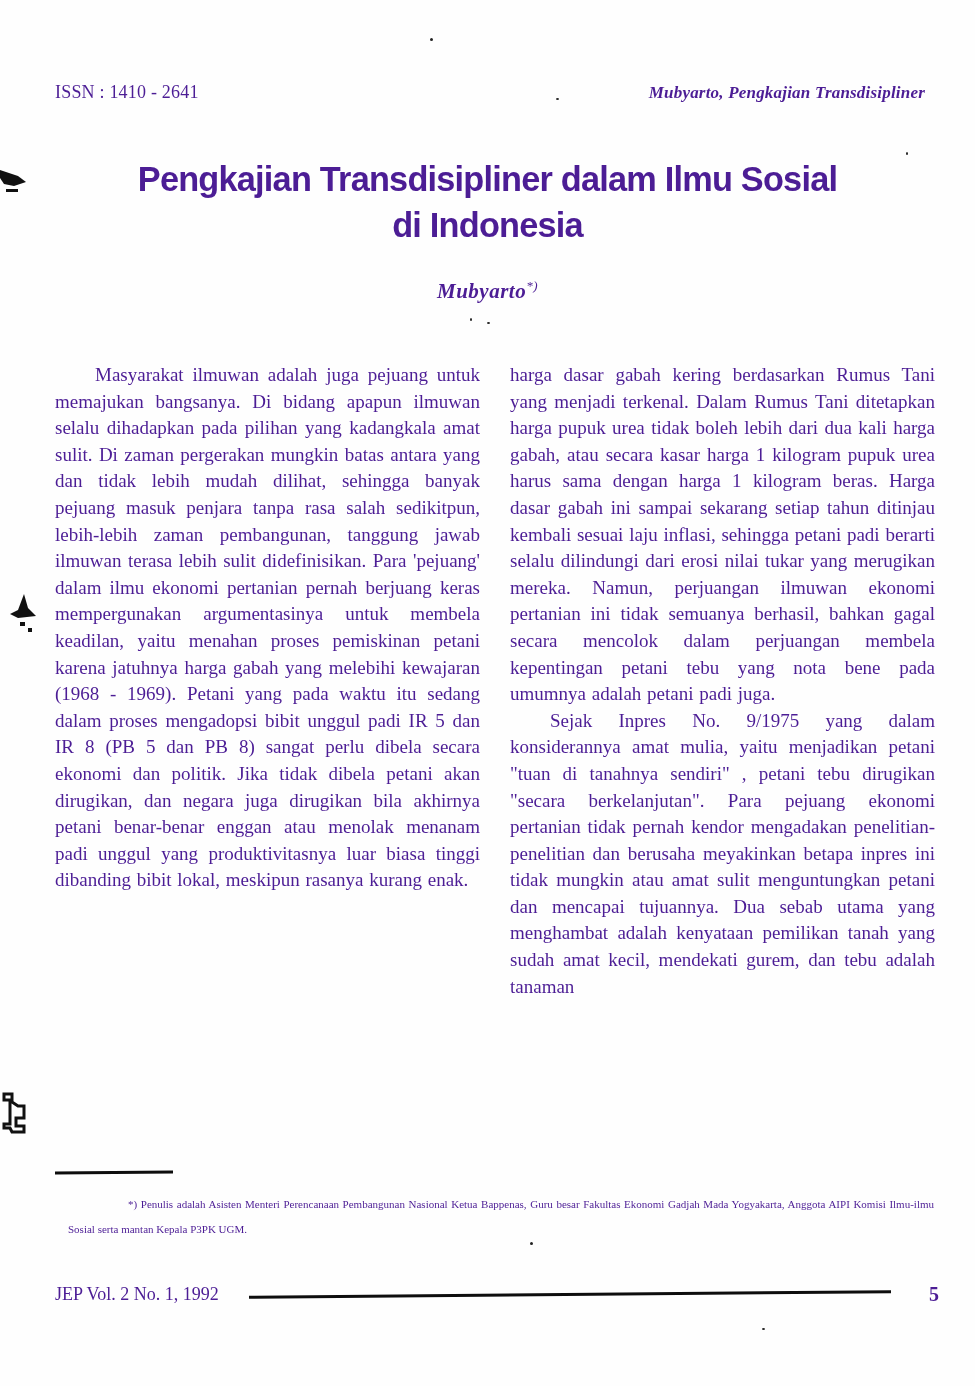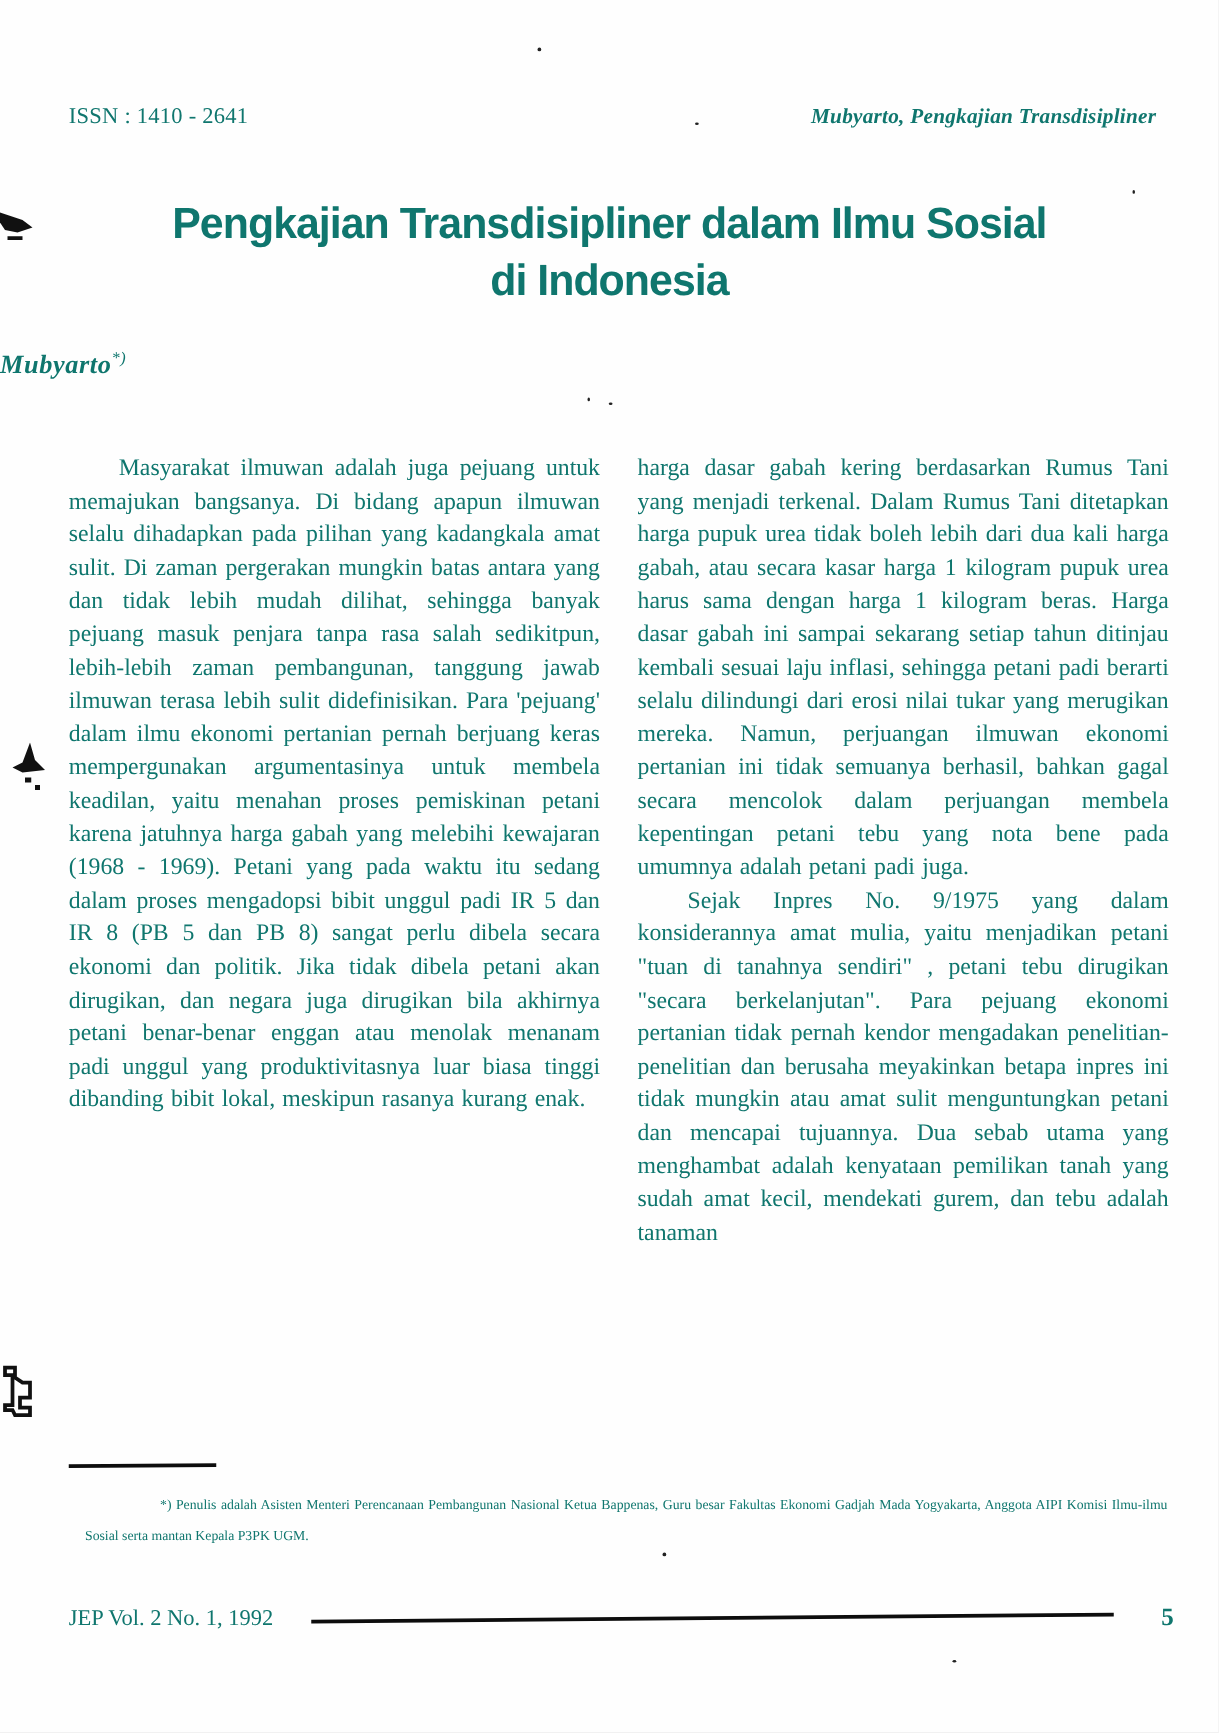--- a/index.html
+++ b/index.html
@@ -6,21 +6,21 @@
     margin: 0;
     padding: 0;
     background: #e8e8e8;
   }
   .page {
     position: relative;
     width: 975px;
     height: 1386px;
     margin: 0 auto;
     background: #fefefe;
-    color: #0f766e;
+    color: #4c1d95;
     overflow: hidden;
     font-family: "Liberation Serif", serif;
   }
 
   
   .header {
     position: absolute;
     top: 82px;
     left: 55px;
     right: 50px;
@@ -52,20 +52,21 @@
     font-size: 35px;
     line-height: 46px;
     letter-spacing: -0.8px;
     transform: scaleX(0.98);
   }
   .author {
     position: absolute;
     top: 278px;
     left: 0;
     right: 0;
+    text-align: center;
     font-style: italic;
     font-weight: bold;
     font-size: 21px;
     letter-spacing: 0.5px;
   }
   .author sup {
     font-size: 13px;
     font-weight: normal;
   }
 

